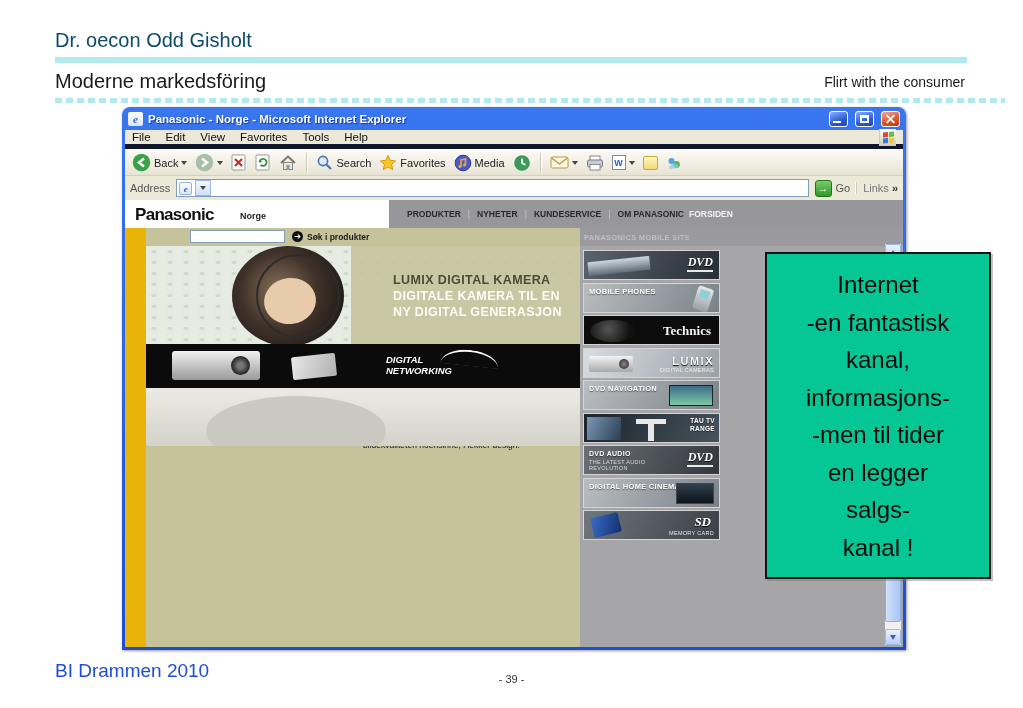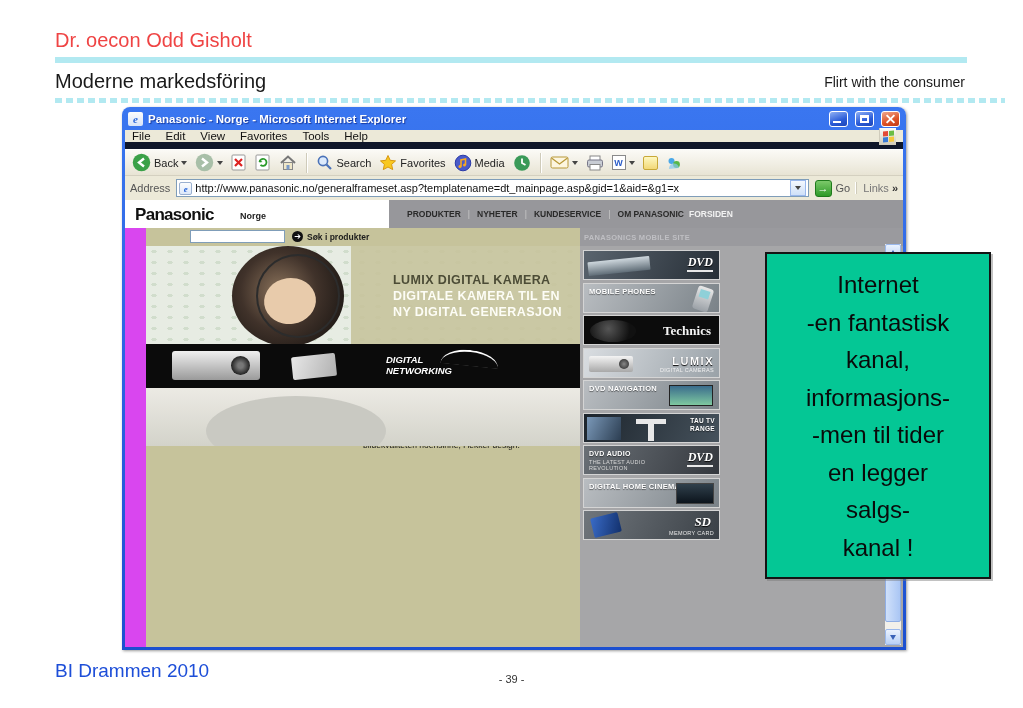--- a/index.html
+++ b/index.html
@@ -1,21 +1,21 @@
 <!DOCTYPE html>
 <html><head>
 <meta charset="utf-8">
 <style>
   * { margin:0; padding:0; box-sizing:border-box; }
   html,body { background:#888; }
   body { font-family:"Liberation Sans", sans-serif; }
   .slide { position:relative; width:1023px; height:708px; background:#fff; overflow:hidden; margin:0 auto; }
 
   
-  .top-title { position:absolute; left:55px; top:29px; font-size:20px; color:#ef4444; }
+  .top-title { position:absolute; left:55px; top:29px; font-size:20px; color:#0c4a6e; }
   .cyan-line1 { position:absolute; left:55px; top:57px; width:912px; height:6px; background:#b2e9f1; }
   .sub-title { position:absolute; left:55px; top:70px; font-size:20px; color:#1a1a1a; }
   .flirt { position:absolute; right:58px; top:74px; font-size:14px; color:#1a1a1a; }
   .cyan-line2 { position:absolute; left:55px; top:98px; width:950px; height:5px;
     background:repeating-linear-gradient(90deg,#b2e9f1 0 7px,transparent 7px 11px); }
   .footer-left { position:absolute; left:55px; top:660px; font-size:19px; color:#1d4ed8; }
   .page-num { position:absolute; left:0; right:0; top:673px; text-align:center; font-size:11px; color:#333; }
 
   
   .browser { position:absolute; left:122px; top:107px; width:784px; height:543px;
@@ -30,21 +30,21 @@
   .win-btn { width:19px; height:16px; border:1px solid #fff; border-radius:3px; margin-left:2px;
     background:linear-gradient(160deg,#8fb0f4,#2a5cd8 60%,#1c46b8); position:relative; }
   .win-btn.close { background:linear-gradient(160deg,#f0a88e,#dd5226 60%,#c23a14); }
   .glyph-min { position:absolute; left:3px; bottom:3px; width:8px; height:2px; background:#fff; }
   .glyph-max { position:absolute; left:4px; top:3px; width:9px; height:8px; border:2px solid #fff; border-top-width:3px; }
   .glyph-x1,.glyph-x2 { position:absolute; left:3px; top:6px; width:11px; height:2px; background:#fff; }
   .glyph-x1 { transform:rotate(45deg);} .glyph-x2 { transform:rotate(-45deg);}
 
   .win-body { background:#ece9d8; height:calc(100% - 23px); display:flex; flex-direction:column; }
   .menubar { height:19px; display:flex; align-items:center; gap:15px; padding:0 7px; font-size:11.5px; color:#111;
-    border-bottom:7px solid #0f172a; }
+    border-bottom:5px solid #0f172a; }
   .menubar .mi { cursor:default; }
   .winflag { margin-left:auto; width:17px; height:17px; background:linear-gradient(#fdfdfa,#cfcab8);
     border-left:1px solid #d0ccbc; display:flex; align-items:center; justify-content:center; }
   .flag { width:11px; height:11px; display:grid; grid-template-columns:1fr 1fr; grid-template-rows:1fr 1fr; gap:1px; transform:skewY(-6deg); }
   .flag i:nth-child(1){background:#e24a38;} .flag i:nth-child(2){background:#6cbd45;}
   .flag i:nth-child(3){background:#3a7bd5;} .flag i:nth-child(4){background:#f3c83e;}
 
   .toolbar { height:27px; display:flex; align-items:center; gap:4px; padding:0 5px;
     background:linear-gradient(#fbfaf6,#e8e4d4); border-top:1px solid #fff; border-bottom:1px solid #d4d0c0;
     font-size:11px; color:#222; }
@@ -61,21 +61,21 @@
   .mini-page { width:13px; height:13px; background:linear-gradient(#fdfdfd,#dce8fa); border:1px solid #9ab0d0; border-radius:2px;
     color:#2a66d8; font-weight:bold; font-style:italic; font-size:9px; line-height:12px; text-align:center; font-family:"Liberation Serif",serif; }
   .drop-btn { width:16px; height:16px; background:linear-gradient(#f4f8fe,#cfe0f8); border:1px solid #9ab8ec; display:flex; align-items:center; justify-content:center; }
   .go-wrap { display:flex; align-items:center; gap:4px; }
   .go-btn { width:17px; height:17px; border-radius:3px; background:linear-gradient(#7cc96a,#2e9a28); border:1px solid #1f7a1c;
     color:#fff; font-weight:bold; font-size:11px; line-height:15px; text-align:center; }
   .links-wrap { display:flex; align-items:center; gap:3px; color:#777; padding-left:6px; border-left:1px solid #cfcbba; box-shadow:-1px 0 0 #fff; }
   .chev { font-weight:bold; color:#333; }
 
   
-  .content { flex:1; position:relative; background:#d946ef; overflow:hidden;padding-left:36px; }
+  .content { flex:1; position:relative; background:#eab308; overflow:hidden;padding-left:36px; }
   .ph-logo-band { position:absolute; left:0; top:0; width:264px; height:28px; background:#fff; }
   .pan-logo { position:absolute; left:10px; top:5px; font-size:17px; font-weight:bold; letter-spacing:-0.7px; color:#101010; }
   .pan-region { position:absolute; left:115px; top:11px; font-size:9px; font-weight:bold; color:#222; }
   .ph-nav { position:absolute; left:264px; top:0; right:0; height:28px; background:#97979b; display:flex; align-items:center;
     padding-left:18px; font-size:8.5px; font-weight:bold; color:#2a2a2a; }
   .ph-nav .ni { margin-right:7px; }
   .ph-nav .sep { margin-right:7px; color:#c8c8c8; font-weight:normal; }
   .ph-nav .home { position:absolute; left:300px; color:#f2f2f2; }
   .ph-nav2 { position:absolute; left:455px; top:28px; right:0; height:18px; background:#9a9a9e; }
   .ph-nav2 span { position:absolute; left:4px; top:5px; font-size:7.5px; font-weight:bold; color:#bfbfc3; letter-spacing:.3px; }
@@ -315,21 +315,20 @@
               <circle cx="10.5" cy="9.5" r="3.4" fill="#58b848"></circle>
               <path d="M3 14 a4 4 0 0 1 10 -1" fill="#88c8f0" opacity=".7"></path>
             </svg>
         </span>
       </div>
 
       <div class="addressbar">
         <span>Address</span>
         <span class="addr-input">
           <span class="mini-page">e</span>
-          <input value="http://www.panasonic.no/generalframeset.asp?templatename=dt_mainpage.asp&amp;gid=1&amp;aid=&amp;g1=x" style="">
           <span class="drop-btn">
               <span class="caret"></span>
             </span>
         </span>
         <span class="go-wrap">
           <span class="go-btn">→</span>
           <span>Go</span>
         </span>
         <span class="links-wrap">
           <span>Links</span>

